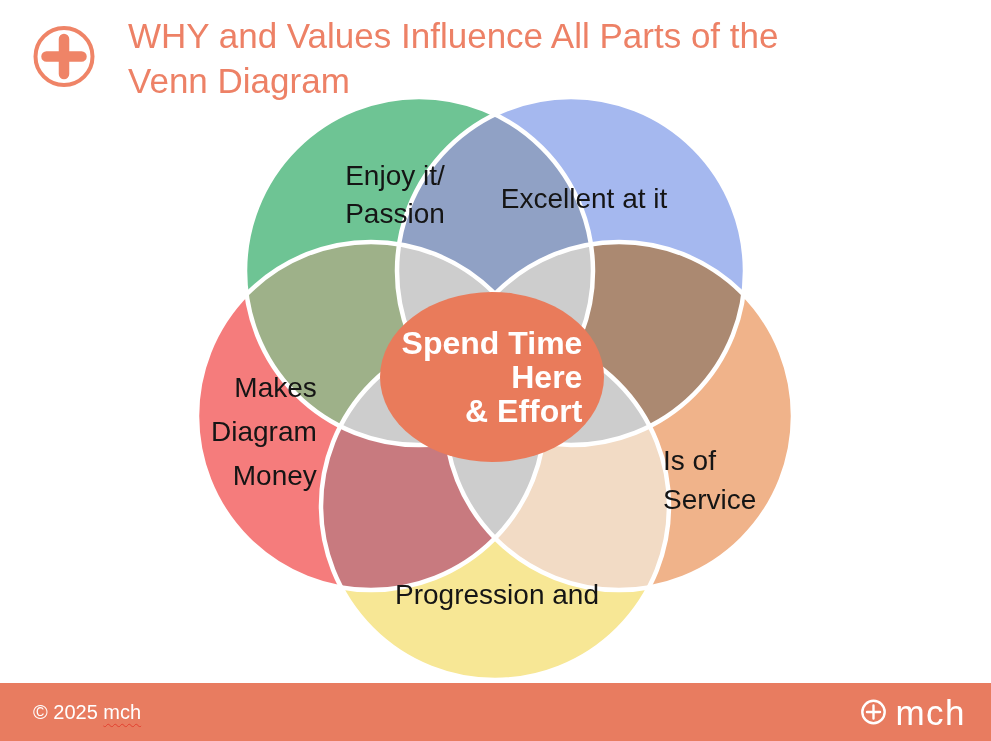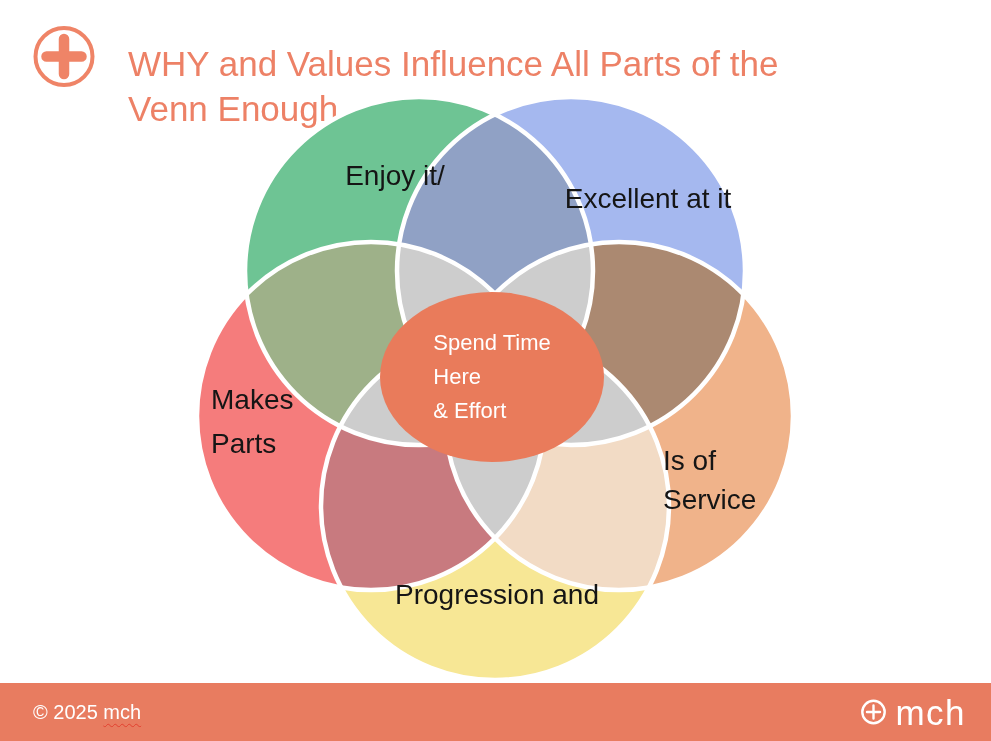--- a/index.html
+++ b/index.html
@@ -12,47 +12,46 @@
   }
   .abs { position: absolute; }
 
   
   #plus-icon { left: 33px; top: 25px; width: 62px; height: 64px; }
   #slide-title {
     left: 128px; top: 13px; width: 830px;
     font-size: 35px; line-height: 45px;
     color: #ED8166;
     letter-spacing: 0px;
-    margin-top: 28px;
   }
 
   
   #venn-svg { left: 0; top: 0; }
 
   
   .vlabel {
     position: absolute;
     color: #151515;
     font-size: 28px;
     white-space: nowrap;
   }
   #label-enjoy       { left: 363px; top: 157px; line-height: 38px; text-align: center; transform: translateX(-50%); margin-left: 32px; }
-  #label-excellent   { left: 648px; top: 180px; line-height: 38px; transform: translateX(-50%); }
-  #label-money       { left: 211px; top: 378px; line-height: 44px; }
+  #label-excellent   { left: 584px; top: 180px; line-height: 38px; transform: translateX(-50%); }
+  #label-money       { left: 211px; top: 366px; line-height: 44px; text-align: right; }
   #label-service     { left: 663px; top: 409px; line-height: 39px; margin-top: 32px; }
   #label-progression { left: 497px; top: 576px; line-height: 37px; text-align: left; transform: translateX(-50%); }
 
   
   #center-badge-text {
     left: 492px; top: 326px;
     transform: translateX(-50%);
-    text-align: left;
+    text-align: right;
     color: #ffffff;
-    font-weight: 400;
-    font-size: 22px;
+    font-weight: 700;
+    font-size: 32px;
     line-height: 34px;
     white-space: nowrap;
   }
 
   
   #footer-bar {
     left: 0; top: 683px; width: 991px; height: 58px;
     background: #E87C60;
   }
   #copyright {
@@ -82,21 +81,21 @@
 </head>
 <body>
 
 <svg id="plus-icon" class="abs" viewBox="0 0 62 64">
   <circle cx="31" cy="31.5" r="28.5" fill="none" stroke="#EF8467" stroke-width="4"></circle>
   <path d="M31 14 V49 M13.5 31.5 H48.5" fill="none" stroke="#EF8467" stroke-width="10.5" stroke-linecap="round"></path>
 </svg>
 
 <div id="slide-title" class="abs">
   <div>WHY and Values Influence All Parts of the</div>
-  <div>Venn Enough</div>
+  <div>Venn Diagram</div>
 </div>
 
 <svg id="venn-svg" class="abs" width="991" height="741" viewBox="0 0 991 741">
   <defs>
     <clipPath id="clipEnjoy">
         <circle cx="419" cy="271" r="174"></circle>
       </clipPath>
     <clipPath id="clipExcel">
         <circle cx="571" cy="271" r="174"></circle>
       </clipPath>
@@ -153,38 +152,40 @@
   <circle cx="571" cy="271" r="174" fill="none" stroke="#FFFFFF" stroke-width="4.5"></circle>
   <circle cx="619" cy="416" r="174" fill="none" stroke="#FFFFFF" stroke-width="4.5"></circle>
   <circle cx="495" cy="506" r="174" fill="none" stroke="#FFFFFF" stroke-width="4.5"></circle>
   <circle cx="371" cy="416" r="174" fill="none" stroke="#FFFFFF" stroke-width="4.5"></circle>
 
   <ellipse cx="492" cy="377" rx="112" ry="85" fill="#E97B5B"></ellipse>
 </svg>
 
 <div id="label-enjoy" class="vlabel">
   <div>Enjoy it/</div>
+  <div>Passion</div>
 </div>
 
 <div id="label-excellent" class="vlabel">
   <div>Excellent at it</div>
 </div>
 
 <div id="label-service" class="vlabel">
   <div>Is of</div>
   <div>Service</div>
 </div>
 
 <div id="label-progression" class="vlabel">
   <div>Progression and</div>
 </div>
 
 <div id="label-money" class="vlabel">
   <div>Makes</div>
-  <div>Parts</div>
+  <div>Diagram</div>
+  <div>Money</div>
 </div>
 
 <div id="center-badge-text" class="abs">
   <div>Spend Time</div>
   <div>Here</div>
   <div>&amp; Effort</div>
 </div>
 
 <div id="footer-bar" class="abs">
   <div id="copyright">

